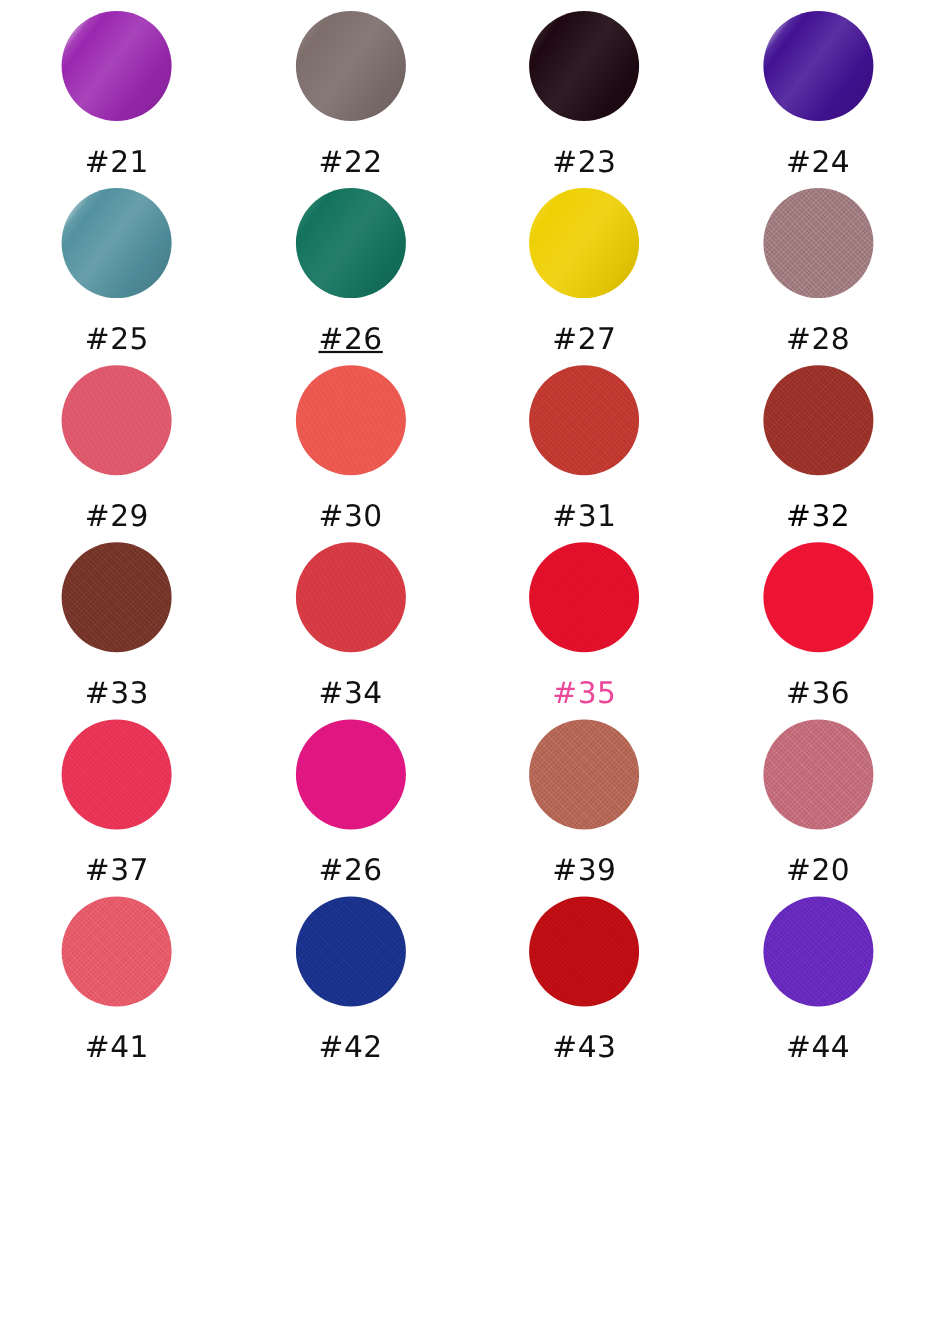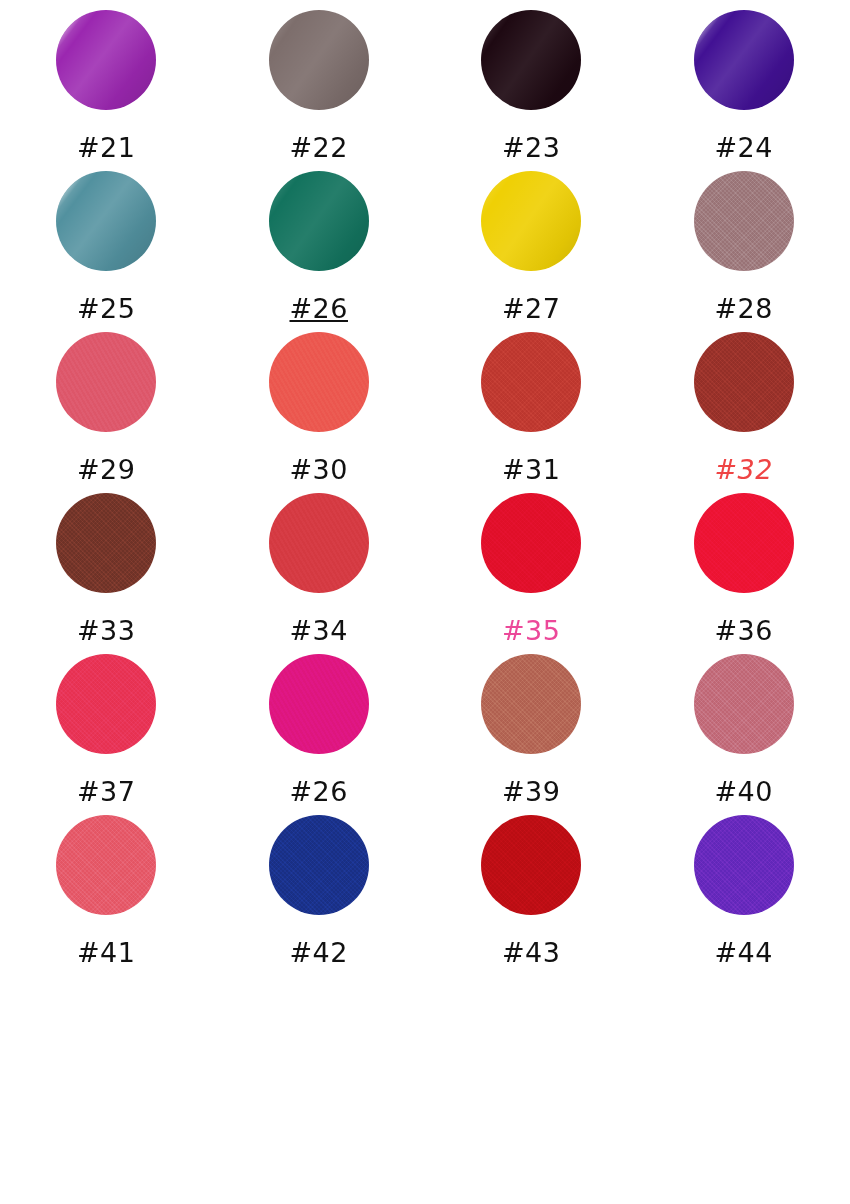--- a/index.html
+++ b/index.html
@@ -176,21 +176,21 @@
     <div class="swatch-cell">
       <div class="swatch-disc-wrap">
         <div class="swatch-disc matte" style="background-color: rgb(194, 59, 50);"></div>
       </div>
       <div class="swatch-label" style="color: rgb(17, 17, 17);">#31</div>
     </div>
     <div class="swatch-cell">
       <div class="swatch-disc-wrap">
         <div class="swatch-disc matte" style="background-color: rgb(157, 52, 44);"></div>
       </div>
-      <div class="swatch-label" style="color: #ef4444; font-style: italic;">#32</div>
+      <div class="swatch-label" style="color: #000000;">#32</div>
     </div>
     <div class="swatch-cell">
       <div class="swatch-disc-wrap">
         <div class="swatch-disc matte" style="background-color: rgb(121, 55, 43);"></div>
       </div>
       <div class="swatch-label" style="color: rgb(17, 17, 17);">#33</div>
     </div>
     <div class="swatch-cell">
       <div class="swatch-disc-wrap">
         <div class="swatch-disc matte-soft" style="background-color: rgb(214, 59, 67);"></div>
@@ -224,21 +224,21 @@
     <div class="swatch-cell">
       <div class="swatch-disc-wrap">
         <div class="swatch-disc matte" style="background-color: rgb(183, 106, 88);"></div>
       </div>
       <div class="swatch-label" style="color: rgb(17, 17, 17);">#39</div>
     </div>
     <div class="swatch-cell">
       <div class="swatch-disc-wrap">
         <div class="swatch-disc matte" style="background-color: rgb(197, 113, 128);"></div>
       </div>
-      <div class="swatch-label" style="color: rgb(17, 17, 17);">#40</div>
+      <div class="swatch-label" style="color: rgb(17, 17, 17);">#20</div>
     </div>
     <div class="swatch-cell">
       <div class="swatch-disc-wrap">
         <div class="swatch-disc matte" style="background-color: rgb(231, 94, 110);"></div>
       </div>
       <div class="swatch-label" style="color: rgb(17, 17, 17);">#41</div>
     </div>
     <div class="swatch-cell">
       <div class="swatch-disc-wrap">
         <div class="swatch-disc matte" style="background-color: rgb(27, 51, 143);"></div>

